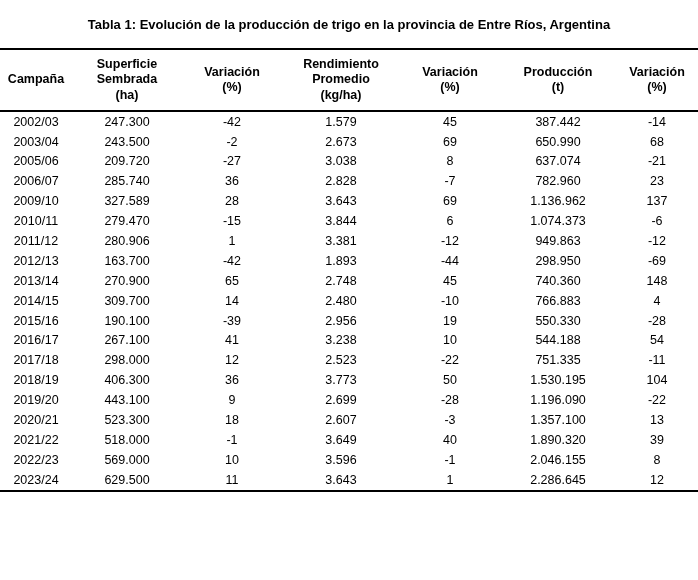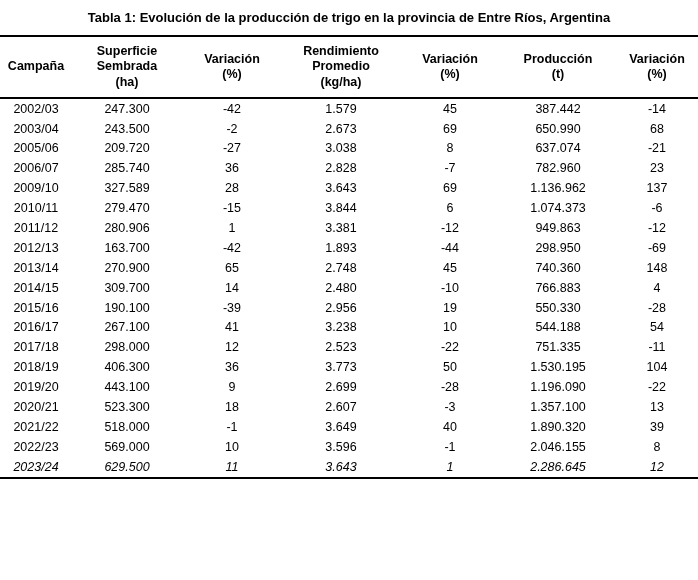--- a/index.html
+++ b/index.html
@@ -8,21 +8,21 @@
     background: #ffffff;
   }
   body {
     width: 698px;
     height: 580px;
     font-family: "Liberation Sans", sans-serif;
     color: #000000;
     overflow: hidden;
   }
   .title {
-    height: 35px;
+    height: 48px;
     display: flex;
     align-items: center;
     justify-content: center;
     font-weight: bold;
     font-size: 13px;
     letter-spacing: 0px;
   }
   table {
     width: 698px;
     border-collapse: collapse;
@@ -44,21 +44,20 @@
   td {
     font-size: 12.5px;
     text-align: center;
     vertical-align: middle;
     height: 19.9px;
     padding: 0 2px;
     overflow: hidden;
   }
   tbody tr:last-child td {
     border-bottom: 2.5px solid #000000;
-    font-style: italic;
   }
 </style>
 </head>
 <body>
 
 <div class="title">Tabla 1: Evolución de la producción de trigo en la provincia de Entre Ríos, Argentina</div>
 
 <table>
   <colgroup>
     <col style="width:72px">

